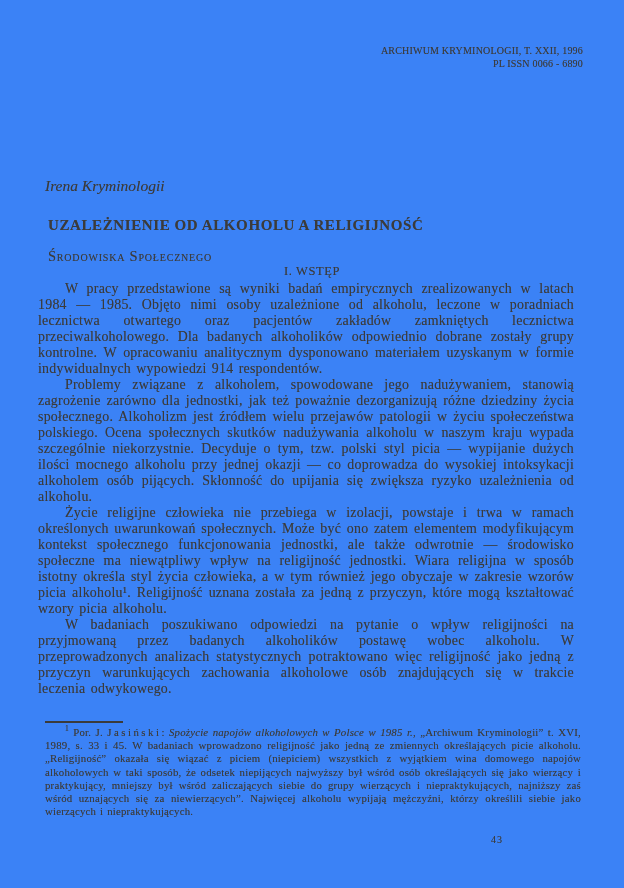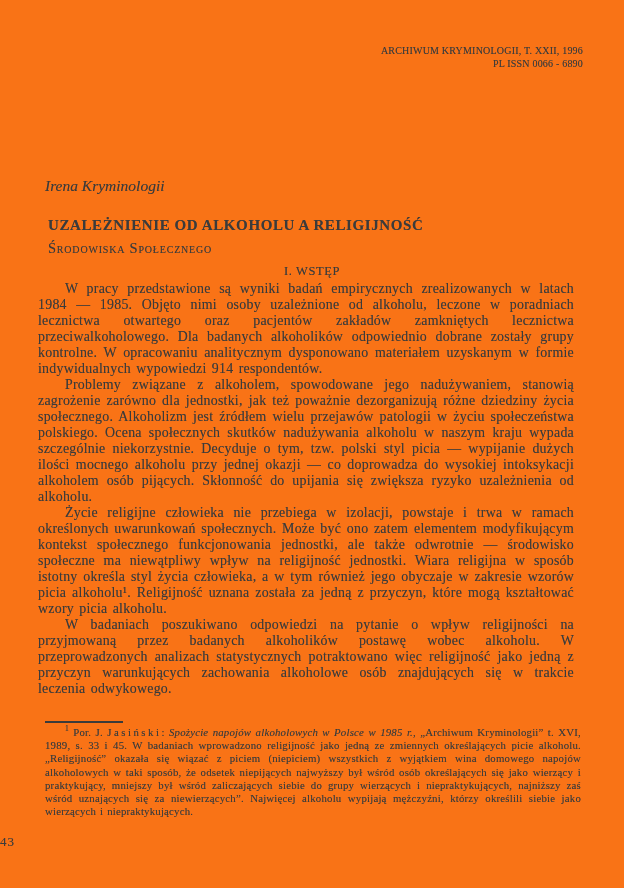--- a/index.html
+++ b/index.html
@@ -1,20 +1,20 @@
 <!DOCTYPE html>
 <html lang="pl"><head>
 <meta charset="utf-8">
 <style>
   html, body { margin: 0; padding: 0; background: #ffffff; }
   .page {
     position: relative;
     width: 624px;
     height: 888px;
-    background: #f97316;
+    background: #3b82f6;
     color: #3b3b3b;
     font-family: "Liberation Serif", "DejaVu Serif", serif;
     overflow: hidden;
     text-shadow: 0 0 0.5px rgba(70,70,70,0.55);
   }
   .journal-header {
     position: absolute;
     top: 45px;
     right: 41px;
     text-align: right;
@@ -38,21 +38,21 @@
   }
   .title {
     font-weight: bold;
     font-size: 15px;
     letter-spacing: 0.6px;
   }
   .subtitle {
     font-variant: small-caps;
     font-size: 14.5px;
     letter-spacing: 0.8px;
-    margin-top: 6px;
+    margin-top: 14px;
   }
   .section-heading {
     position: absolute;
     top: 264px;
     left: 44px;
     width: 536px;
     text-align: center;
     font-size: 12.5px;
     letter-spacing: 0.6px;
   }
@@ -88,22 +88,22 @@
     word-spacing: 1px;
   }
   .footnote sup { font-size: 7.5px; line-height: 0; }
   .fn-author { letter-spacing: 2.5px; }
   .fn-title { font-style: italic; }
   .page-number {
     position: absolute;
     top: 834px;
     left: 0;
     width: 503px;
-    text-align: left;
-    font-size: 13px;
+    text-align: right;
+    font-size: 10px;
     letter-spacing: 1px;
   }
 </style>
 </head>
 <body>
 
 <div class="page">
 
   <div class="journal-header">
     <div>ARCHIWUM KRYMINOLOGII, T. XXII, 1996</div>

